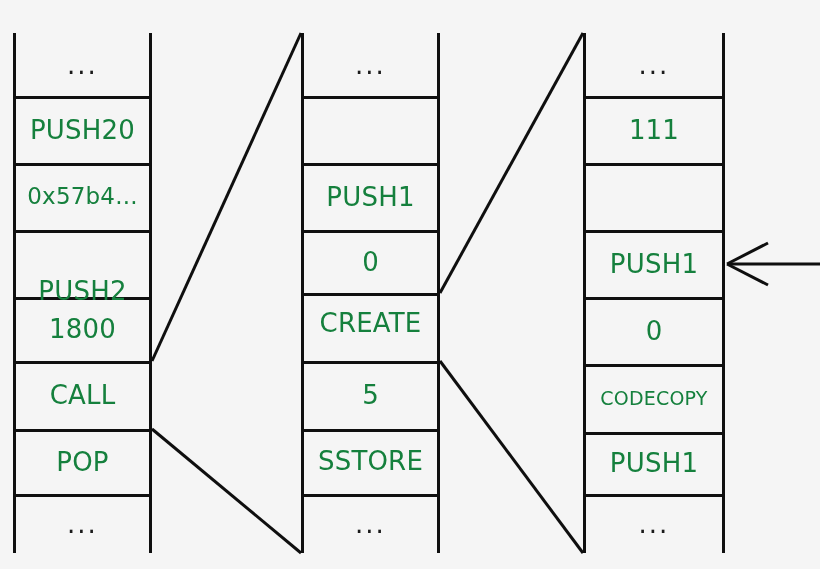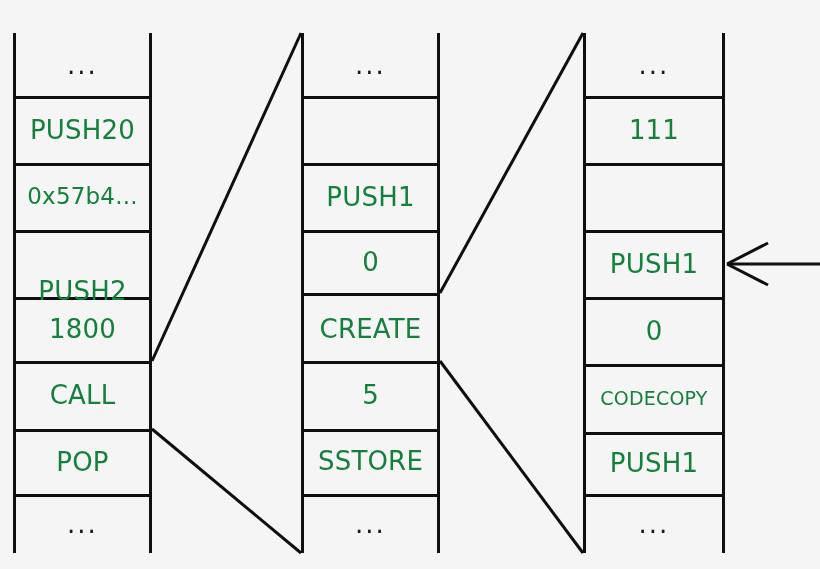--- a/index.html
+++ b/index.html
@@ -113,21 +113,21 @@
     <div class="divider" style="top:63px;"></div>
     <div class="divider" style="top:130px;"></div>
     <div class="divider" style="top:197px;"></div>
     <div class="divider" style="top:260px;"></div>
     <div class="divider" style="top:328px;"></div>
     <div class="divider" style="top:396px;"></div>
     <div class="divider" style="top:461px;"></div>
 
     <div class="cell" style="top:130px; height:67px;">PUSH1</div>
     <div class="cell" style="top:197px; height:63px;">0</div>
-    <div class="cell" style="top:266px; height:60px;">CREATE</div>
+    <div class="cell" style="top:260px; height:60px;">CREATE</div>
     <div class="cell" style="top:328px; height:68px;">5</div>
     <div class="cell" style="top:396px; height:63px;">SSTORE</div>
 
     <div class="cell ellipsis" style="top:461px; height:59px;">...</div>
   </div>
 
   <div class="stack-col" id="col-2" style="left:583px; top:33px; width:142px; height:520px;">
     <div class="rail left"></div>
     <div class="rail right"></div>
 

